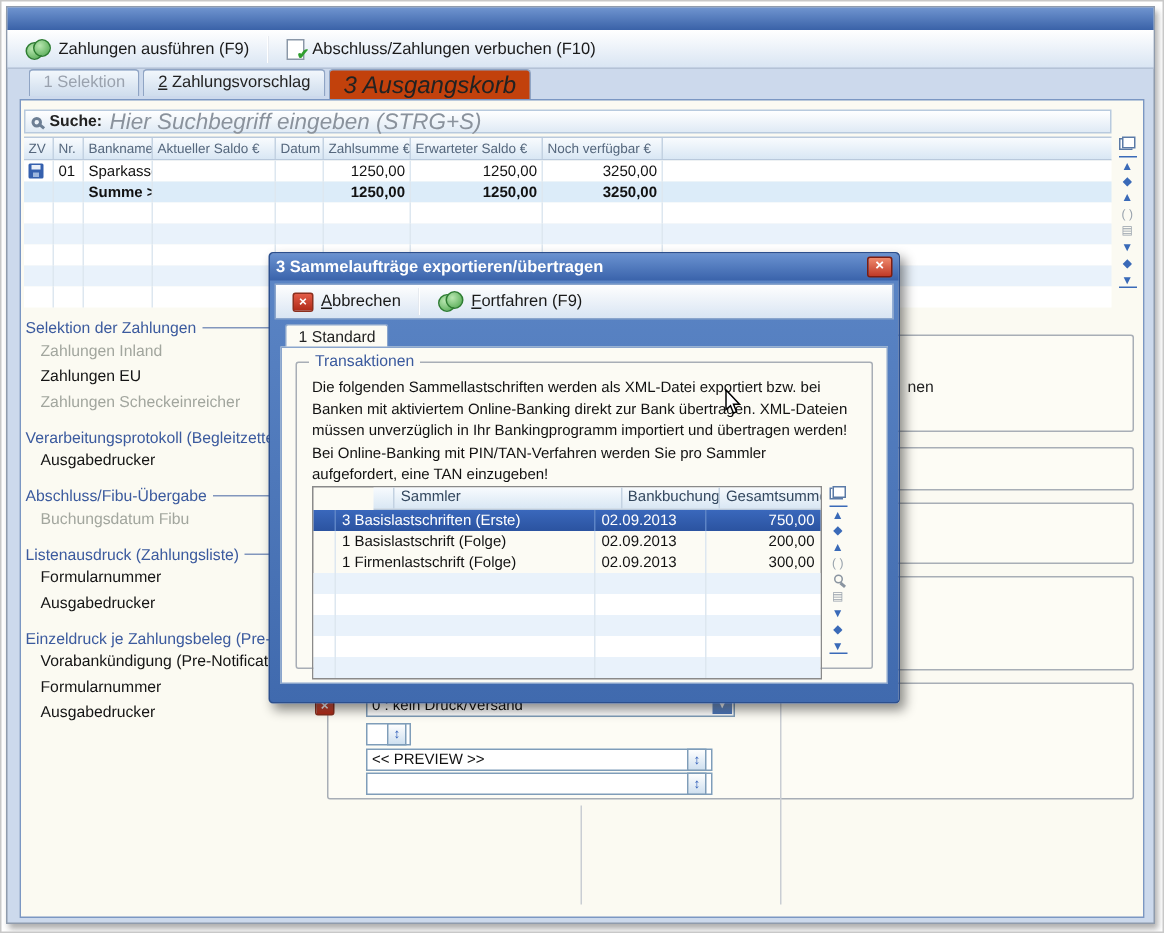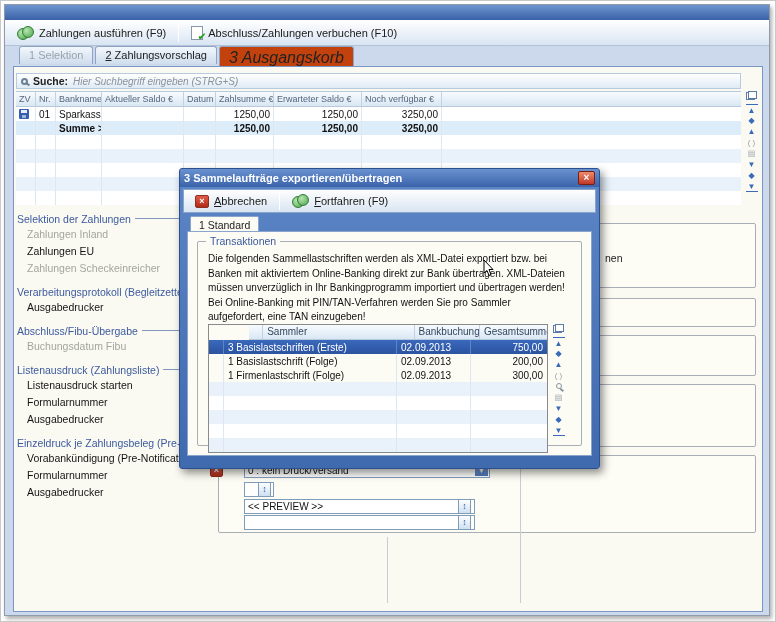--- a/index.html
+++ b/index.html
@@ -24,21 +24,21 @@
   .tab{font-size:11px;padding:2px 9px 2px;border:1px solid #8fa4c4;border-bottom:none;border-radius:3px 3px 0 0;background:linear-gradient(#f2f7fc,#cfdded);color:#222;height:18px;white-space:nowrap;}
   .tab.dis{color:#9aa2ae;}
   .tab.act{background:#c2410c;height:20px;position:relative;z-index:3;font-size:16px;font-style:italic;}
   
   .content{position:absolute;left:8px;top:61px;width:750px;height:546px;background:#fbfaf2;border:1px solid #7b97c3;}
   
   .search{position:absolute;left:2px;top:6px;width:725px;height:16px;background:linear-gradient(#ffffff,#dfeaf5);border:1px solid #b8cade;display:flex;align-items:center;gap:5px;padding:0 4px;}
   .mag{width:7px;height:7px;border:2px solid #6d7f94;border-radius:50%;position:relative;flex:0 0 auto;}
   .mag::after{content:"";position:absolute;width:5px;height:2px;background:#6d7f94;transform:rotate(40deg);right:-4px;bottom:-2px;}
   .search .lbl{font-size:10.5px;font-weight:bold;color:#222;}
-  .search .ph{font-size:10px;font-style:italic;color:#8a929c;}
+  .search .ph{font-size:15px;font-style:italic;color:#8a929c;}
   
   .grid{position:absolute;left:2px;top:24px;width:725px;border-top:1px solid #b9c9dc;}
   .ghead{display:flex;height:15px;background:linear-gradient(#f8fbfe,#d9e7f4);border-bottom:1px solid #b9c9dc;font-size:9px;color:#55677d;}
   .ghead>div{border-right:1px solid #c3d2e2;padding:2px 3px 0;white-space:nowrap;overflow:hidden;}
   .grow{display:flex;height:14px;font-size:10px;color:#111;}
   .grow>div{border-right:1px solid #dde7f0;height:100%;display:flex;align-items:center;padding:0 3px;white-space:nowrap;overflow:hidden;}
   .num{justify-content:flex-end;}
   .c0{width:20px;}.c1{width:20px;}.c2{width:46px;}.c3{width:82px;}.c4{width:32px;}.c5{width:58px;}.c6{width:88px;}.c7{width:80px;}.cf{flex:1;border-right:none!important;}
   .sum{background:#dcecf9;font-weight:bold;}
   .rs1{background:#fff;}.rs2{background:#e9f2fb;}
@@ -258,21 +258,20 @@
               <span class="t">Abschluss/Fibu-Übergabe</span>
               <span class="line"></span>
             </div>
           <div class="it dis">Buchungsdatum Fibu</div>
         </div>
         <div class="sec">
           <div class="sec-h">
               <span class="t">Listenausdruck (Zahlungsliste)</span>
               <span class="line"></span>
             </div>
-          <div class="it">Listenausdruck starten</div>
           <div class="it">Formularnummer</div>
           <div class="it">Ausgabedrucker</div>
         </div>
         <div class="sec">
           <div class="sec-h">
               <span class="t">Einzeldruck je Zahlungsbeleg (Pre-Notification)</span>
               <span class="line"></span>
             </div>
           <div class="it">Vorabankündigung (Pre-Notification)</div>
           <div class="it">Formularnummer</div>

